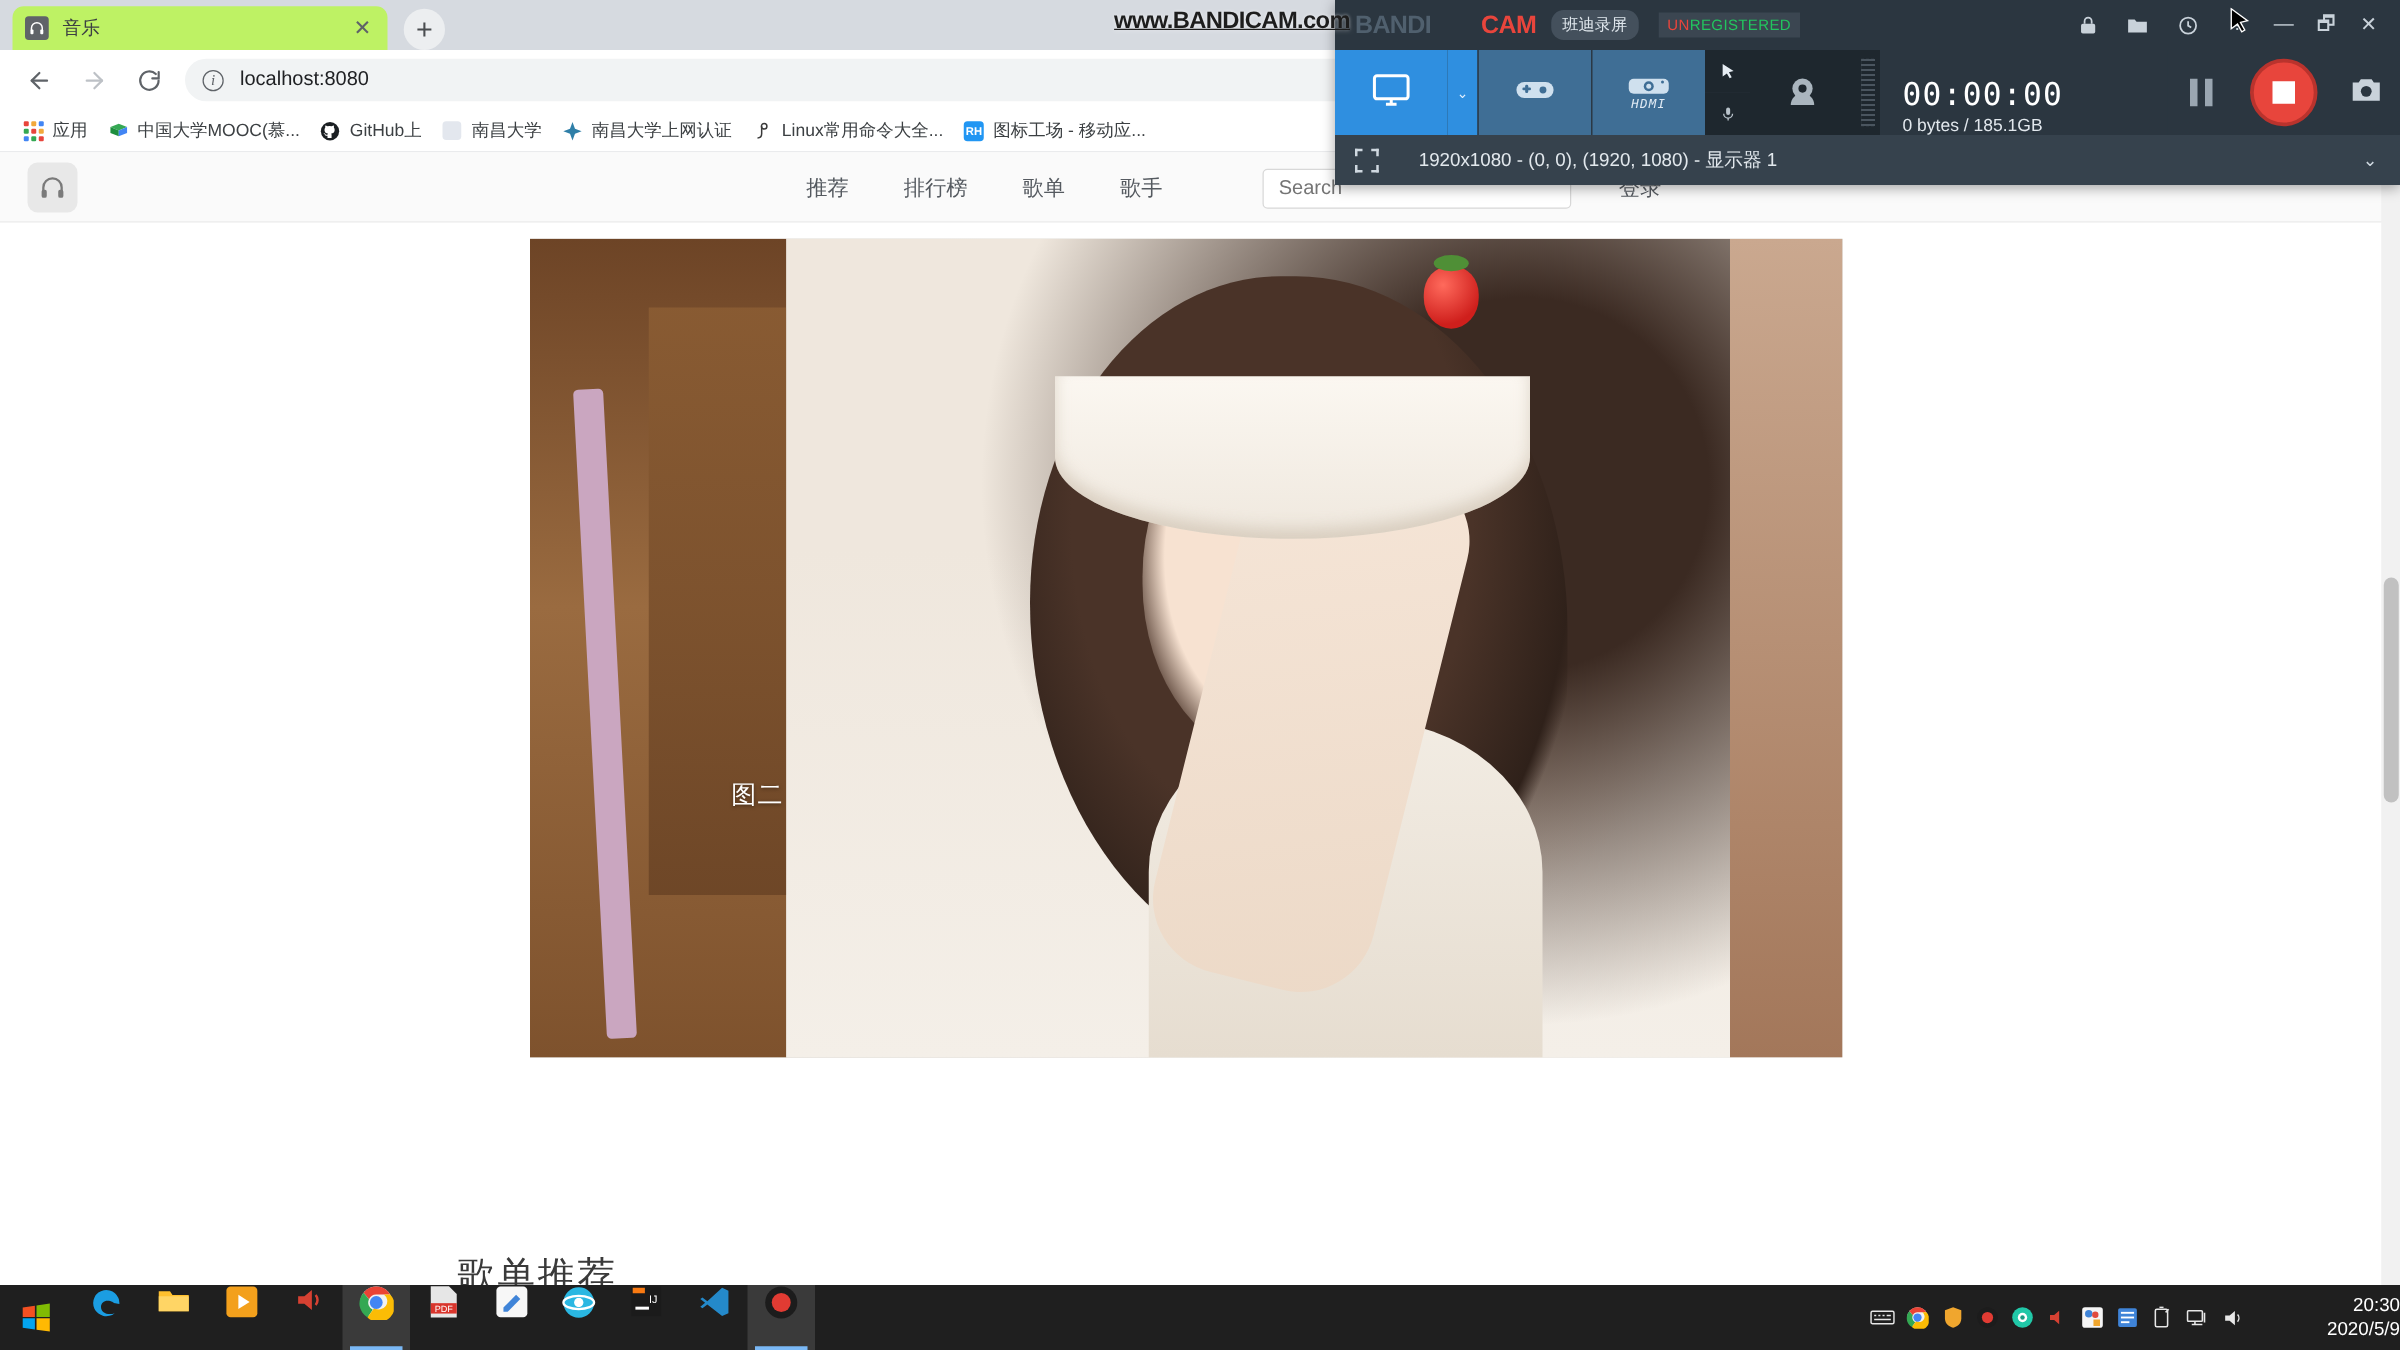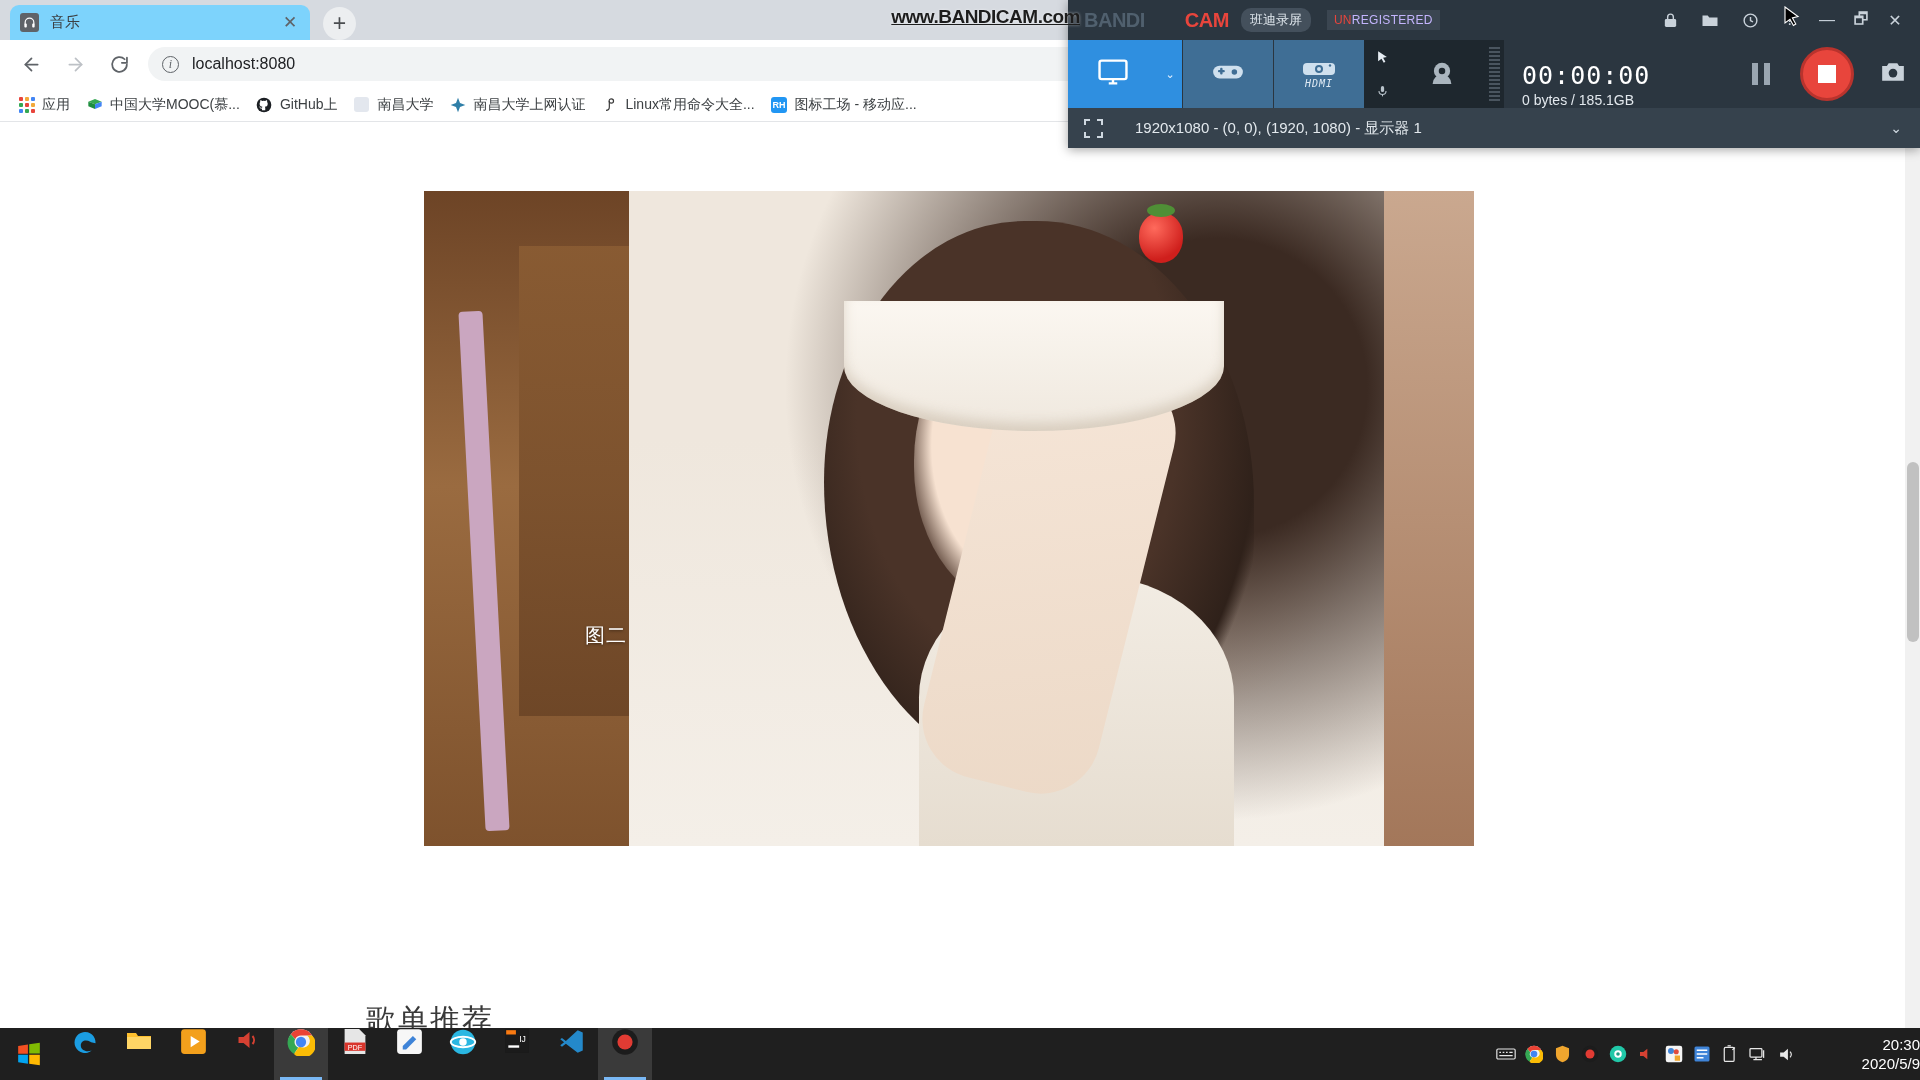--- a/index.html
+++ b/index.html
@@ -16,21 +16,21 @@
     background: #ffffff;
   }
 
   
   .tabstrip {
     position: absolute; left: 0; top: 0; width: 1920px; height: 40px;
     background: #d6dae0;
   }
   .tab {
     position: absolute; left: 10px; top: 5px; width: 300px; height: 35px;
-    background: #7dd3fc; border-radius: 9px 9px 0 0;
+    background: #bef264; border-radius: 9px 9px 0 0;
     display: flex; align-items: center; padding: 0 10px;
   }
   .tab-favicon {
     width: 19px; height: 19px; background: #5f6368; border-radius: 3px;
     display: flex; align-items: center; justify-content: center; flex: 0 0 auto;
   }
   .tab-favicon svg { display: block; }
   .tab-title {
     flex: 1 1 auto; margin-left: 11px; font-size: 15px; color: #3c4043;
     white-space: nowrap; overflow: hidden;
@@ -232,21 +232,21 @@
   .bc-logo .b2 { color: #e8453c; padding-left: 40px; }
   .bc-chip {
     margin-left: 12px; background: #44505c; color: #dfe6ec; font-size: 13px;
     padding: 3px 9px; border-radius: 10px;
   }
   .bc-unreg {
     margin-left: 16px; background: #3b4651; font-size: 12px; padding: 3px 7px;
     letter-spacing: .3px;
   }
   .bc-unreg .u { color: #e8453c; }
-  .bc-unreg .rest { color: #c4b5fd; }
+  .bc-unreg .rest { color: #22c55e; }
   .bc-title-right { position: absolute; right: 8px; top: 0; height: 40px; display: flex; align-items: center; }
   .bc-ticon {
     width: 40px; height: 34px; display: flex; align-items: center; justify-content: center;
     color: #c9d2da;
   }
   .bc-ticon.min, .bc-ticon.max, .bc-ticon.cls { width: 34px; }
 
   .bc-body { position: relative; height: 68px; display: flex; background: #2b3640; }
   .bc-mode {
     width: 90px; height: 68px; background: #3f6e95; color: #dfeaf4;
@@ -478,20 +478,39 @@
     <div class="bm">
       <span class="bm-ico">
         <span class="sq" style="width:16px;height:16px;background:#2196f3;color:#fff;font-size:9px;display:flex;align-items:center;justify-content:center;font-weight:bold;">RH</span>
       </span>
       <span>图标工场 - 移动应...</span>
     </div>
   </div>
 
   <div class="page">
 
+    <div class="site-header">
+      <div class="logo">
+        <svg width="22" height="22" viewBox="0 0 24 24" fill="none" stroke="#7a7a7a" stroke-width="2">
+          <path d="M4 15v-3a8 8 0 0 1 16 0v3"></path>
+          <rect x="2.5" y="14" width="4.5" height="7" rx="1.6" fill="#7a7a7a" stroke="none"></rect>
+          <rect x="17" y="14" width="4.5" height="7" rx="1.6" fill="#7a7a7a" stroke="none"></rect>
+        </svg>
+      </div>
+      <div class="site-nav">
+        <a href="#">推荐</a>
+        <a href="#">排行榜</a>
+        <a href="#">歌单</a>
+        <a href="#">歌手</a>
+      </div>
+      <div class="search-box">
+        <input type="text" placeholder="Search" style="">
+      </div>
+      <div class="login-link">登录</div>
+    </div>
 
     <div class="banner">
       <div class="strip-left"></div>
       <div class="shelf2"></div>
       <div class="shelf"></div>
       <div class="subject">
         <div class="hair"></div>
         <div class="face"></div>
         <div class="sweater"></div>
         <div class="arm"></div>

